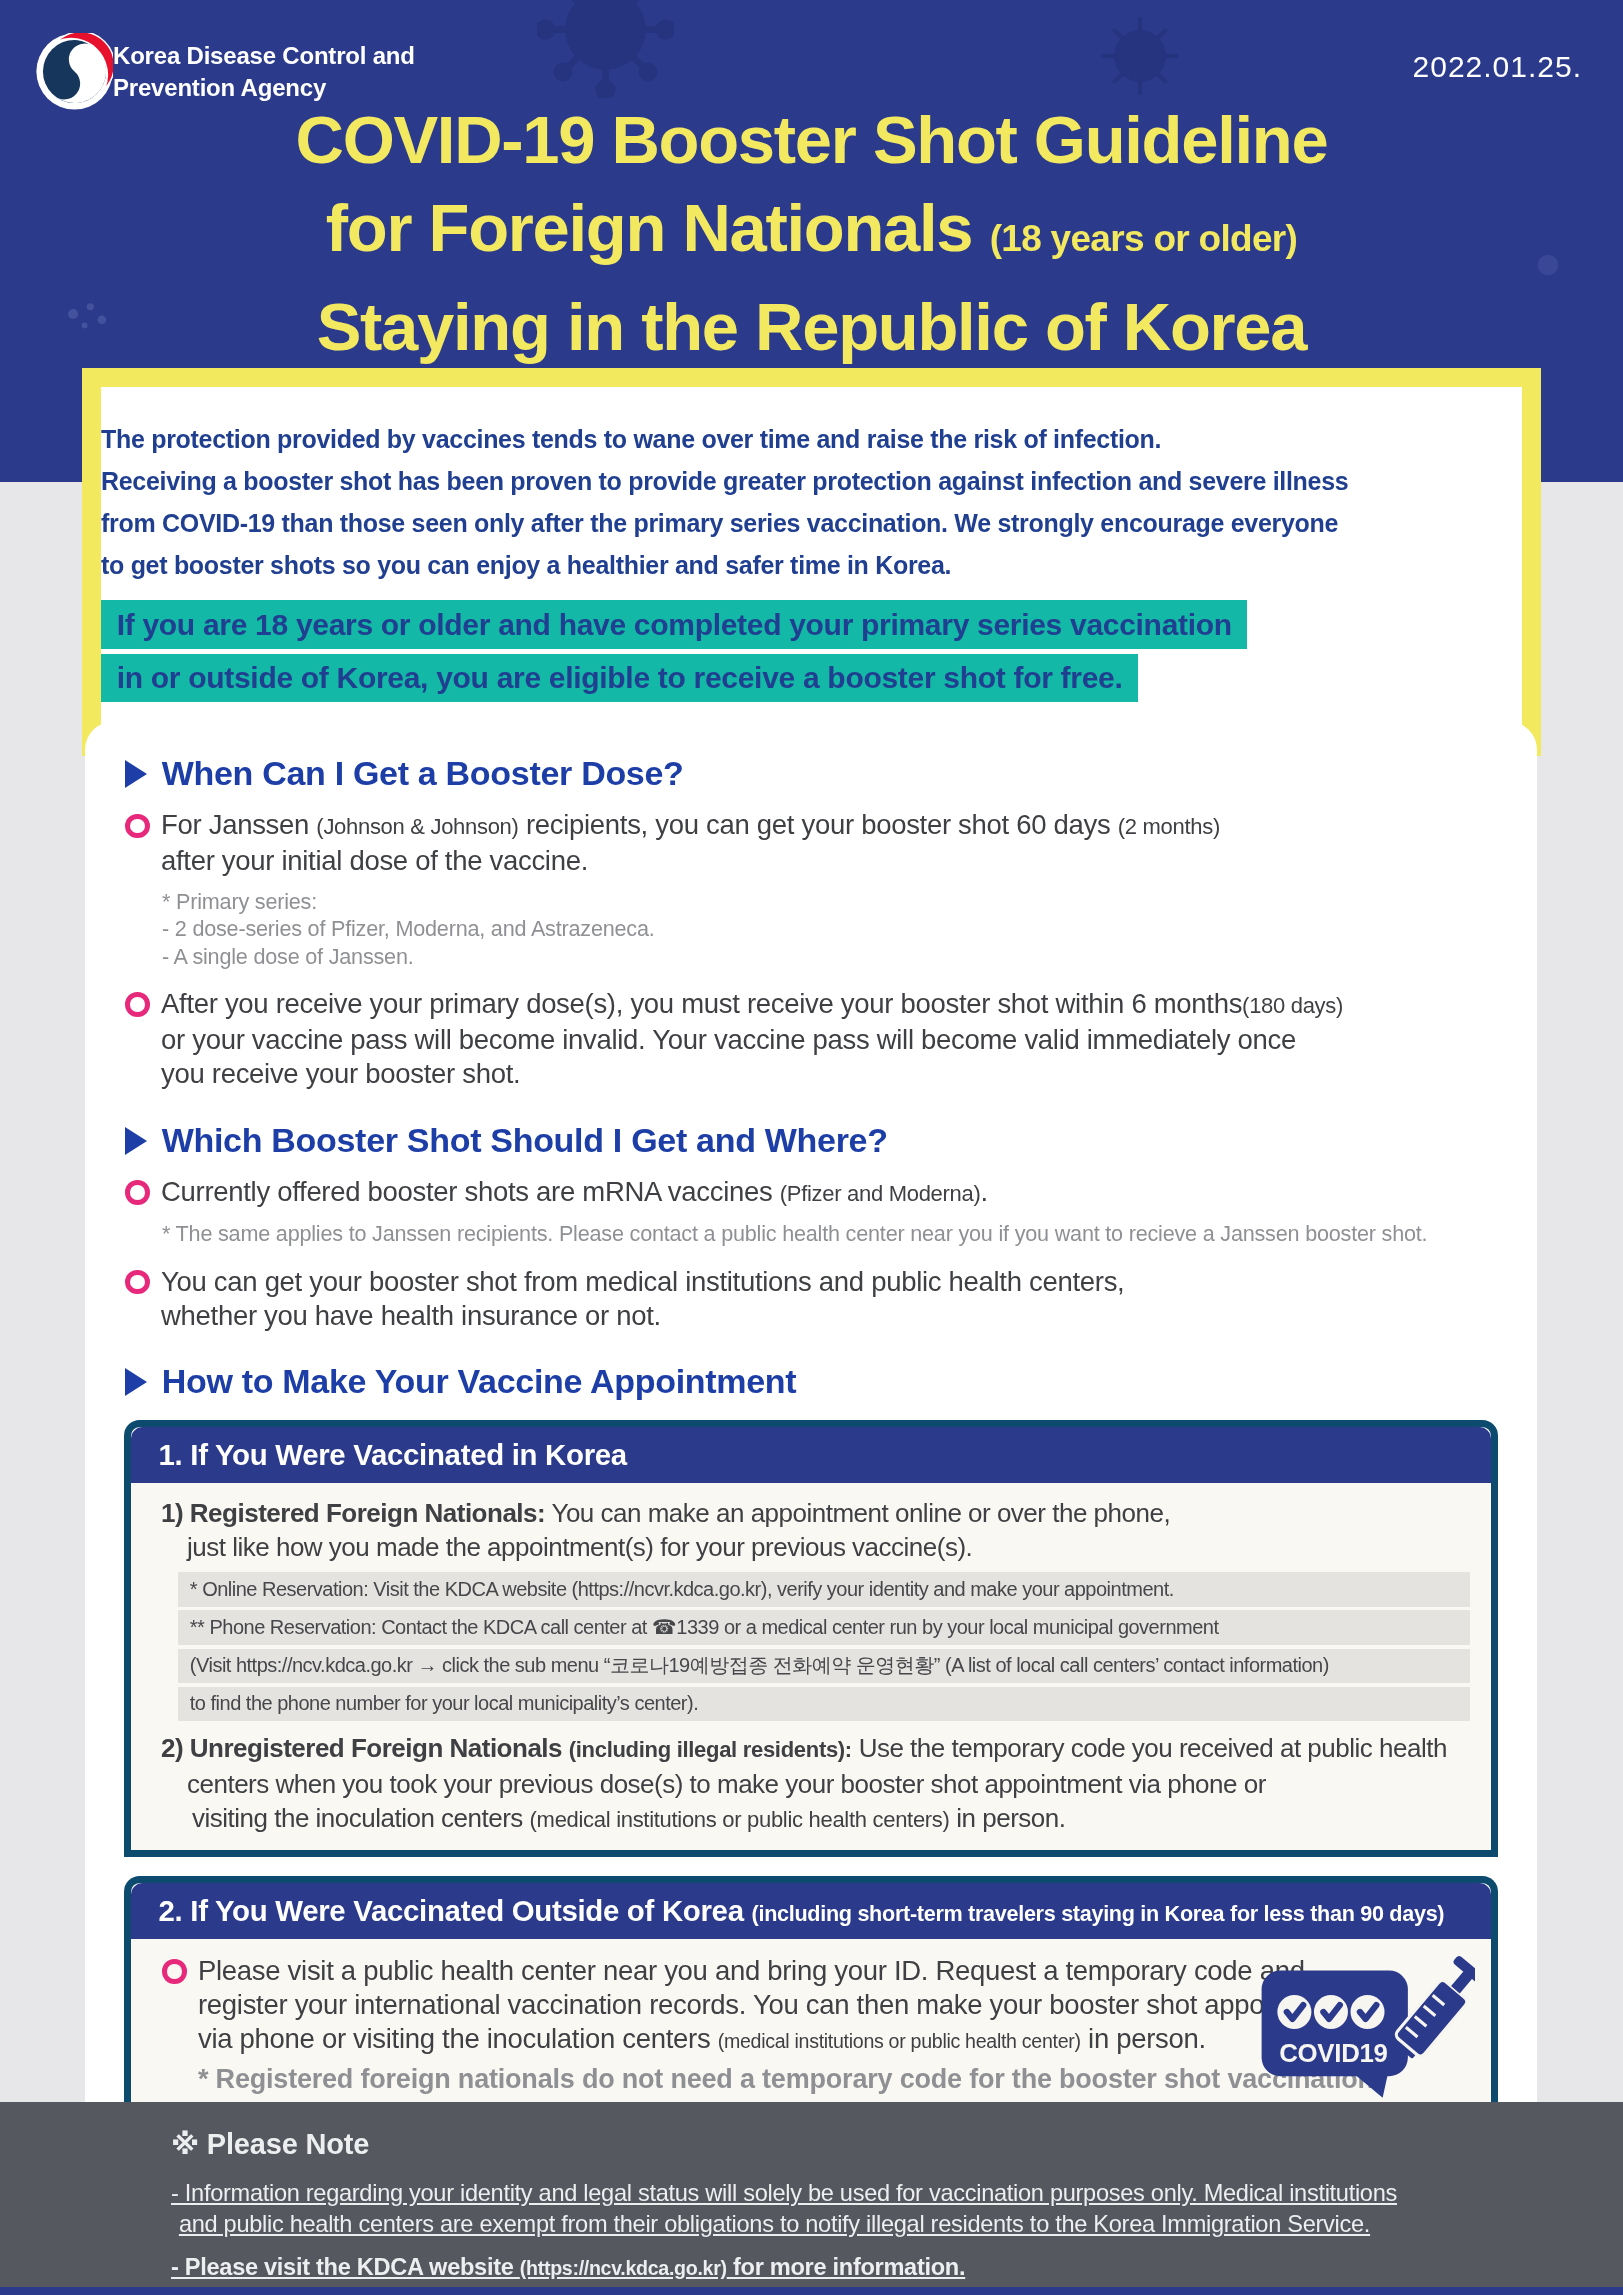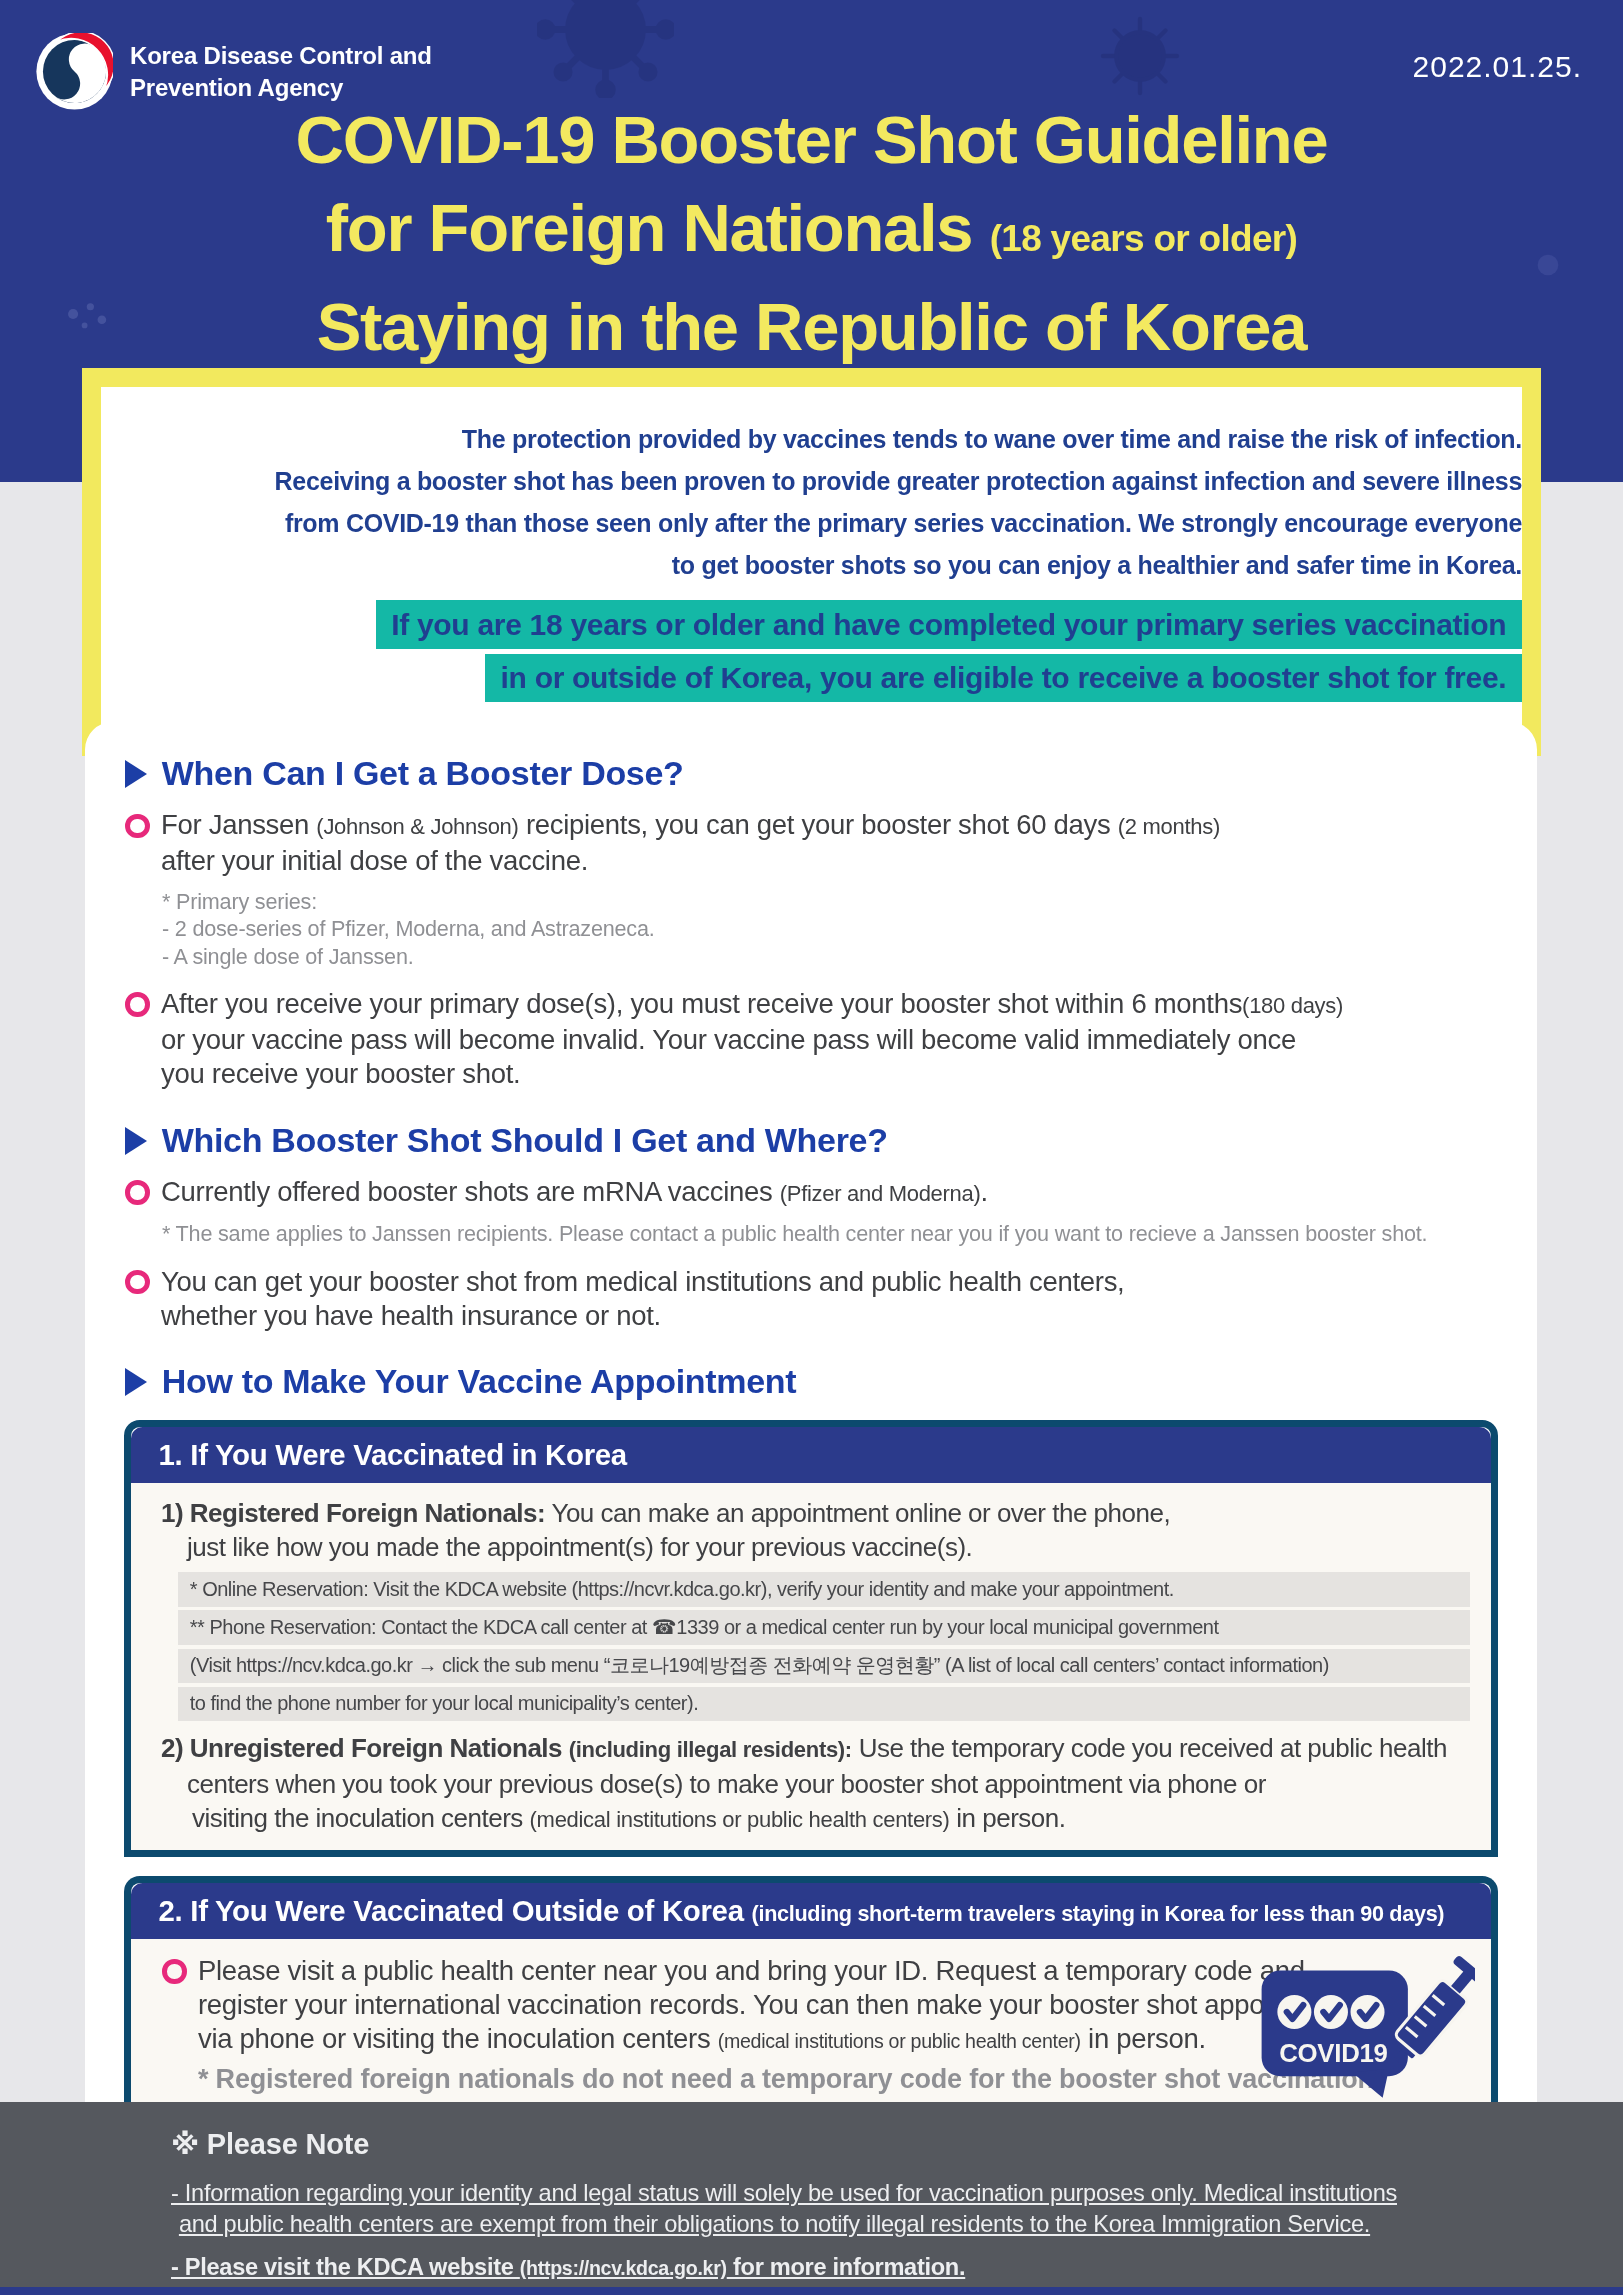--- a/index.html
+++ b/index.html
@@ -6,30 +6,30 @@
   .canvas{position:relative;width:1623px;height:2295px;background:#e7e7ea;overflow:hidden;
           font-family:"Liberation Sans","DejaVu Sans",sans-serif;color:#3f4043;}
 
   
   .hdr{position:absolute;top:0;left:0;right:0;height:482px;background:#2b3a8b;}
   .virus{position:absolute;opacity:.45;}
   .v1{left:537px;top:-39px;width:137px;}
   .v2{left:1096px;top:11.8px;width:88px;opacity:.5;}
   .dots{position:absolute;left:63px;top:301px;width:72px;opacity:.55;}
   .dots2{position:absolute;left:1525px;top:242px;width:46px;opacity:.45;}
-  .brand{position:absolute;top:33px;left:36px;display:flex;align-items:center;gap:17px;}
+  .brand{position:absolute;top:33px;left:36px;display:flex;align-items:center;}
   .brand-txt{color:#fff;font-size:24px;font-weight:bold;line-height:32px;letter-spacing:-0.2px;}
   .date{position:absolute;top:50px;right:41px;color:#fff;font-size:30px;letter-spacing:1px;}
   .titles{position:absolute;top:96px;left:0;right:0;text-align:center;}
   .t1{font-size:67px;font-weight:bold;color:#f3e960;line-height:88px;letter-spacing:-1.3px;white-space:nowrap;}
   .tparen{font-size:37px;letter-spacing:-0.7px;}
 
   
   .introbox{position:absolute;left:82px;right:82px;top:368px;border:19.6px solid #f2e95e;background:#fff;
-            text-align:right;padding:31px 0 35px;}
+            text-align:left;padding:31px 0 35px;}
   .intro-line{font-size:25px;font-weight:bold;color:#203f90;line-height:42px;letter-spacing:-0.3px;white-space:nowrap;}
   .hl-wrap{margin-top:14.4px;}
   .hl-line{margin-top:5.2px;}
   .hl-line span{display:inline-block;background:#14b8a6;color:#203f90;font-weight:bold;font-size:30px;
                 line-height:38px;padding:5.2px 15.7px;letter-spacing:-0.3px;white-space:nowrap;}
 
   
   .panel{position:absolute;left:85px;right:86px;top:722px;height:1380px;background:#fff;
          border-radius:27.5px 27.5px 0 0;padding:0 39px;box-sizing:border-box;overflow:hidden;}
   .sec-head{display:flex;align-items:center;font-size:34px;font-weight:bold;color:#1c3ea6;

